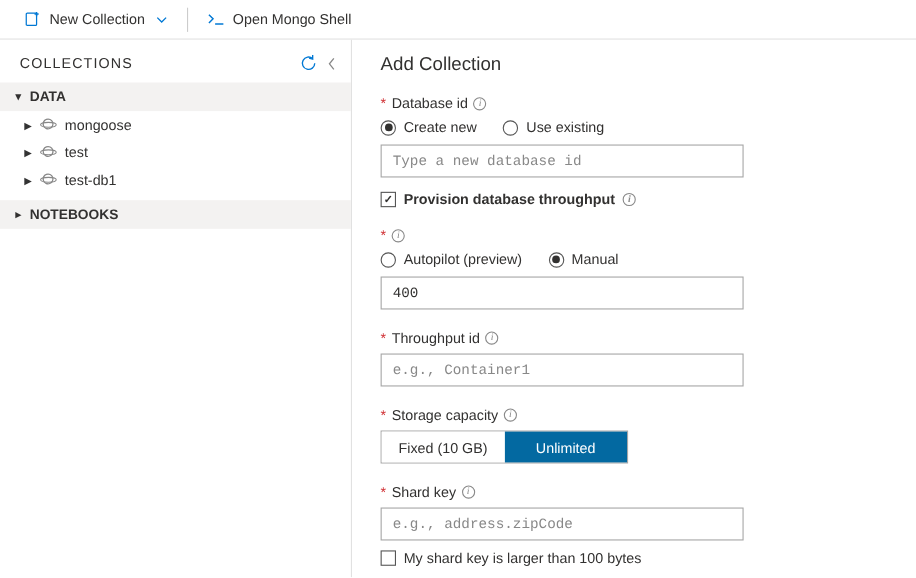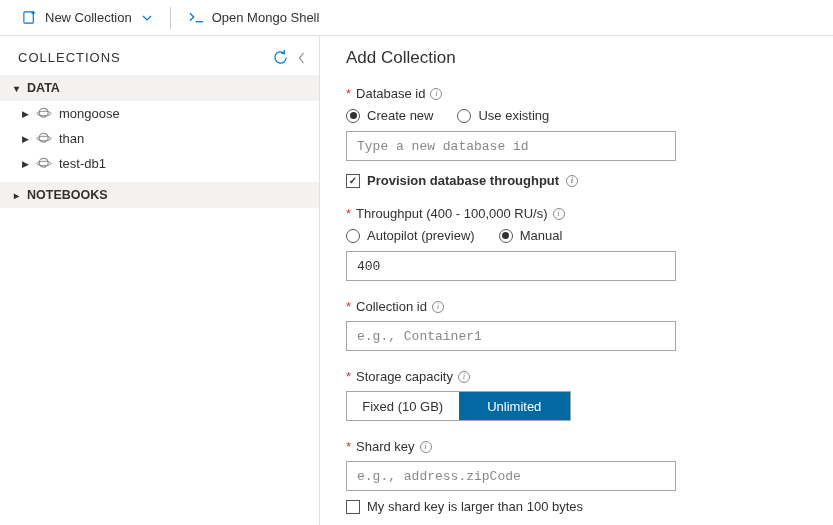--- a/index.html
+++ b/index.html
@@ -271,21 +271,21 @@
         <span>mongoose</span>
       </div>
       <div class="tree-item">
         <span class="tri">▶</span>
         <span class="db-icon">
           <svg width="16" height="13" viewBox="0 0 18 14">
               <ellipse cx="9" cy="6" rx="5" ry="5" fill="none" stroke="#888" stroke-width="1.3" transform="rotate(-20 9 7)"></ellipse>
               <ellipse cx="9" cy="7" rx="8" ry="2.5" fill="none" stroke="#888" stroke-width="1.1"></ellipse>
             </svg>
         </span>
-        <span>than</span>
+        <span>test</span>
       </div>
       <div class="tree-item">
         <span class="tri">▶</span>
         <span class="db-icon">
           <svg width="16" height="13" viewBox="0 0 18 14">
               <ellipse cx="9" cy="6" rx="5" ry="5" fill="none" stroke="#888" stroke-width="1.3" transform="rotate(-20 9 7)"></ellipse>
               <ellipse cx="9" cy="7" rx="8" ry="2.5" fill="none" stroke="#888" stroke-width="1.1"></ellipse>
             </svg>
         </span>
         <span>test-db1</span>
@@ -323,40 +323,39 @@
         <div class="check-item">
           <span class="check checked"></span>
           <span>Provision database throughput</span>
           <span class="info-icon">i</span>
         </div>
       </div>
 
       <div class="field-group">
         <div class="field-label">
           <span class="req">*</span>
-          <span>Throughput (400 - 100,000 RU/s)</span>
           <span class="info-icon">i</span>
         </div>
         <div class="radio-row">
           <div class="radio-item">
             <span class="radio"></span>
             <span>Autopilot (preview)</span>
           </div>
           <div class="radio-item">
             <span class="radio checked"></span>
             <span>Manual</span>
           </div>
         </div>
         <input class="text-input" value="400" style="">
       </div>
 
       <div class="field-group">
         <div class="field-label">
           <span class="req">*</span>
-          <span>Collection id</span>
+          <span>Throughput id</span>
           <span class="info-icon">i</span>
         </div>
         <input class="text-input" placeholder="e.g., Container1" style="">
       </div>
 
       <div class="field-group">
         <div class="field-label">
           <span class="req">*</span>
           <span>Storage capacity</span>
           <span class="info-icon">i</span>

